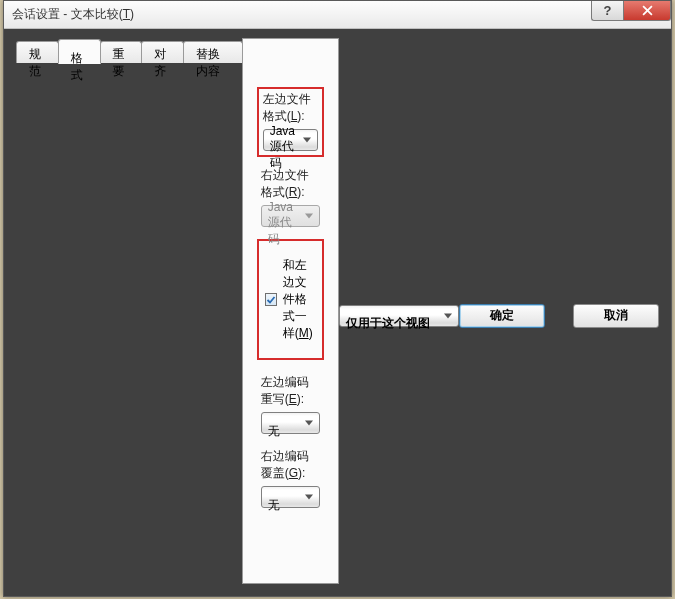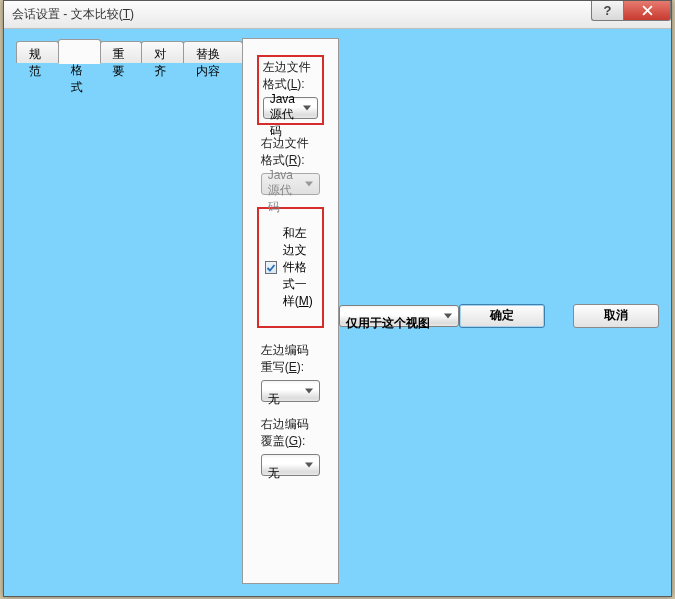--- a/index.html
+++ b/index.html
@@ -1,37 +1,37 @@
 <!DOCTYPE html>
 <html><head>
 <meta charset="utf-8">
 <style>
 * { box-sizing: border-box; margin: 0; padding: 0; font-family: "Microsoft YaHei", "SimSun", Tahoma, sans-serif; font-size: 12px; }
 body { background: #d4c8a8; width: 675px; height: 599px; overflow: hidden; position: relative; }
 
-.window { position: absolute; left: 3px; top: 0; width: 669px; height: 597px; background: #7dd3fc; border: 1px solid #5a5a5a; box-shadow: 0 0 6px rgba(0,0,0,0.4); }
+.window { position: absolute; left: 3px; top: 0; width: 669px; height: 597px; background: #404040; border: 1px solid #5a5a5a; box-shadow: 0 0 6px rgba(0,0,0,0.4); }
 .titlebar { height: 28px; background: linear-gradient(to bottom,#fdfdfd,#e9e9e9); display: flex; align-items: center; padding-left: 8px; border-bottom: 1px solid #bfbfbf; position: relative; }
 .titlebar .title { color: #333; }
 .titlebar .title u { text-decoration: underline; }
 .winbuttons { position: absolute; right: 0; top: 0; display: flex; }
 .winbtn { width: 32px; height: 20px; border: 1px solid #7a7a7a; border-top: none; display: flex; align-items: center; justify-content: center; cursor: default; }
 .winbtn.help { background: linear-gradient(to bottom,#f5f5f5,#d8d8d8); border-right: none; border-bottom-left-radius: 3px; }
 .winbtn.help span { color: #444; font-weight: bold; font-size: 13px; }
 .winbtn.close { width: 48px; background: linear-gradient(to bottom,#e67a6f,#c83a2f); border-bottom-right-radius: 3px; }
 .winbtn.close svg { width: 11px; height: 11px; }
 
 .client { padding: 10px 12px 12px 12px; height: calc(100% - 28px); display: flex; }
 
 .tabs { display: flex; height: 24px; position: relative; z-index: 2; }
 .tab { padding: 4px 12px 0 12px; border: 1px solid #9a9a9a; border-bottom: none; background: linear-gradient(to bottom,#fafafa,#e8e8e8); margin-right: -1px; border-top-left-radius: 3px; border-top-right-radius: 3px; cursor: default; height: 22px; margin-top: 2px; }
-.tab.active { background: #fbfbfb; height: 25px; margin-top: 0; padding-top: 22px; border-bottom: 1px solid #fbfbfb; z-index: 3; position: relative; }
+.tab.active { background: #fbfbfb; height: 25px; margin-top: 0; padding-top: 10px; border-bottom: 1px solid #fbfbfb; z-index: 3; position: relative; }
 
 .panel { flex: 1; border: 1px solid #9a9a9a; margin-top: -1px; background: #fbfbfb; padding: 16px 14px 14px 14px; display: flex; flex-direction: column; }
 
-.hl-red { border: 2px solid #d62c2c; padding: 2px 4px 4px 4px; margin-bottom: 8px; }
+.hl-red { border: 2px solid #d62c2c; padding: 2px 4px 4px 4px; margin-bottom: 8px; margin-top: 32px; }
 .plain-group { padding: 2px 4px 4px 4px; margin-bottom: 8px; }
 .form-label { color: #222; margin-bottom: 4px; display: block; }
 .form-label u { text-decoration: underline; }
 
 .combo { position: relative; width: 100%; height: 22px; border: 1px solid #808080; background: linear-gradient(to bottom,#f2f2f2 0%,#fff 15%,#fff 45%,#dcdcdc 85%,#e8e8e8 100%); border-radius: 3px; display: flex; align-items: center; padding: 16px 22px 0 6px; cursor: default; }
 .combo.disabled { background: linear-gradient(to bottom,#f0f0f0,#e0e0e0); border-color: #a8a8a8; color: #888; }
 .combo .arrow { position: absolute; right: 6px; top: 50%; transform: translateY(-50%); width: 0; height: 0; border-left: 4px solid transparent; border-right: 4px solid transparent; border-top: 5px solid #555; }
 .combo.disabled .arrow { border-top-color: #999; }
 
 .hl-red2 { border: 2px solid #d62c2c; padding: 16px 6px; margin-bottom: 12px; display: flex; align-items: center; }

